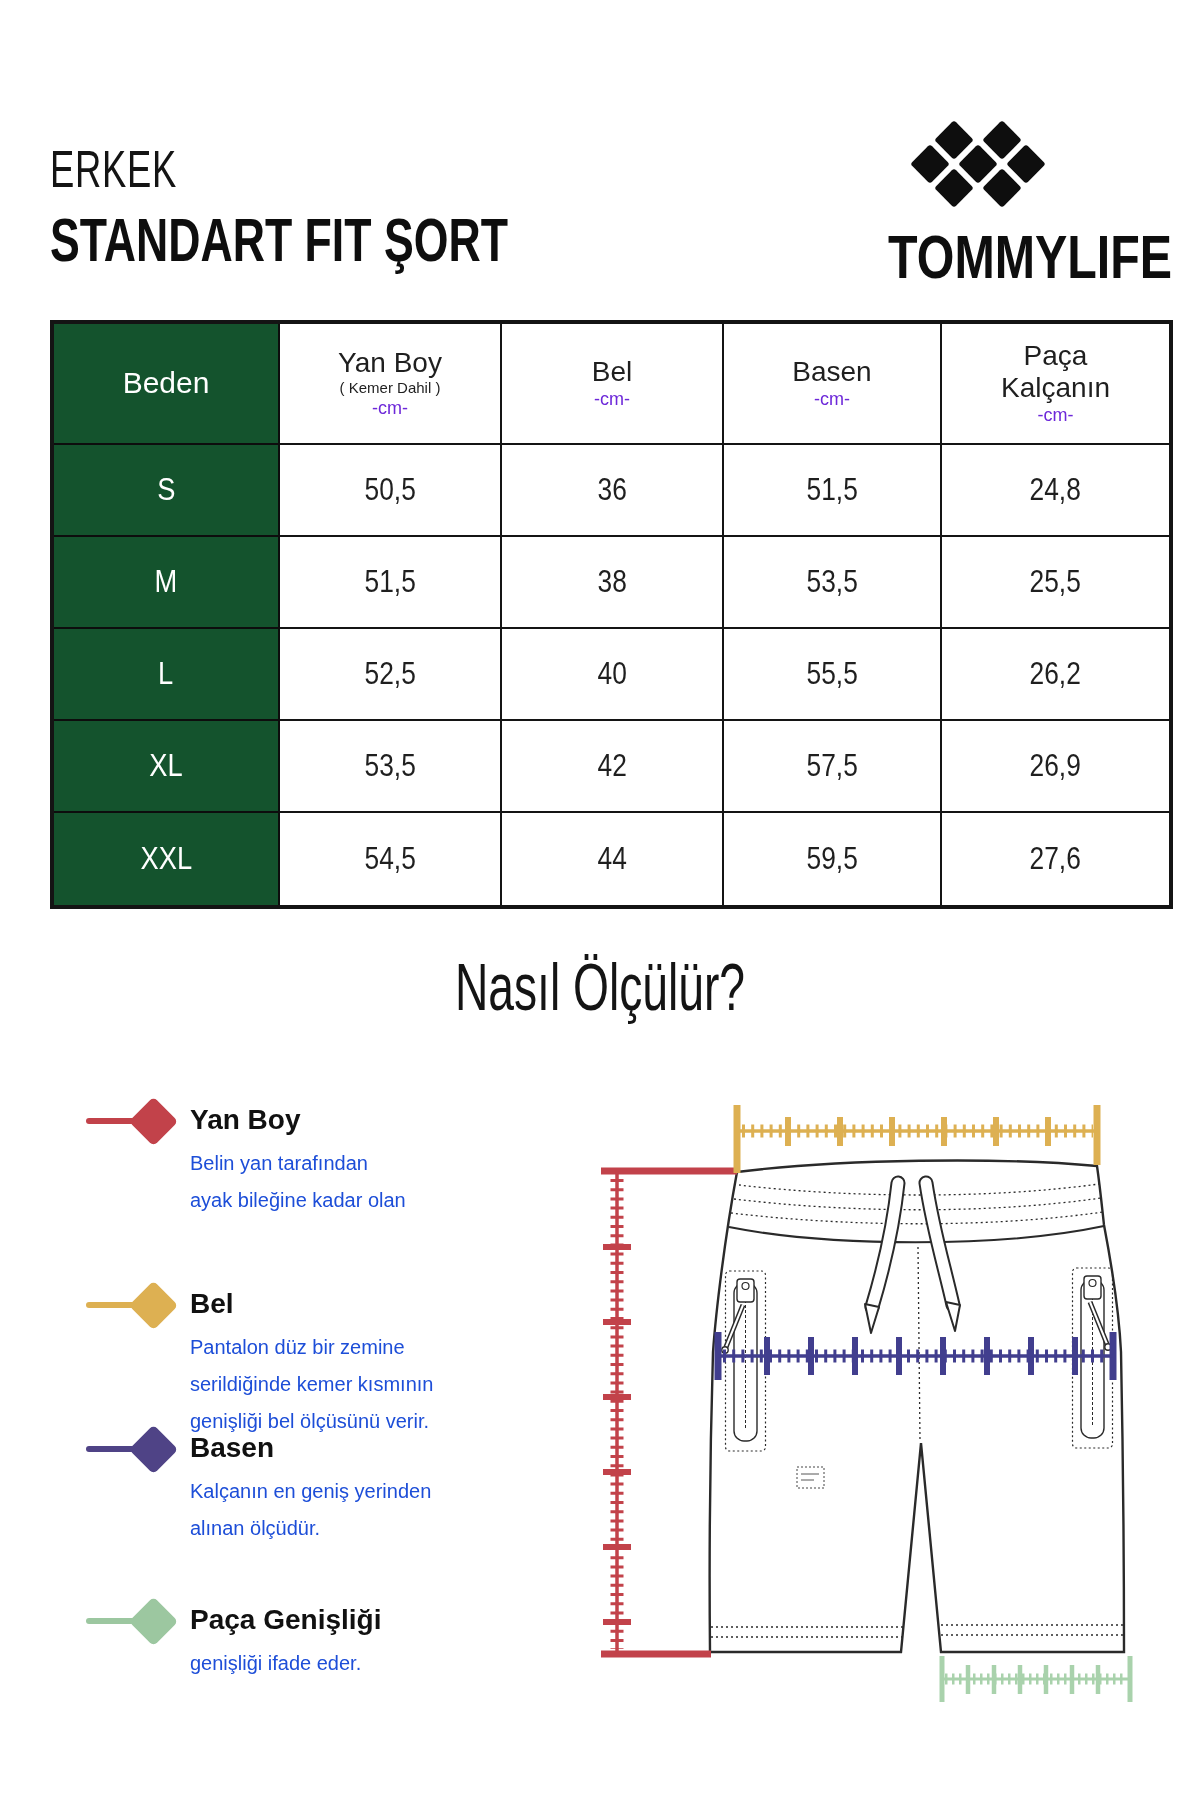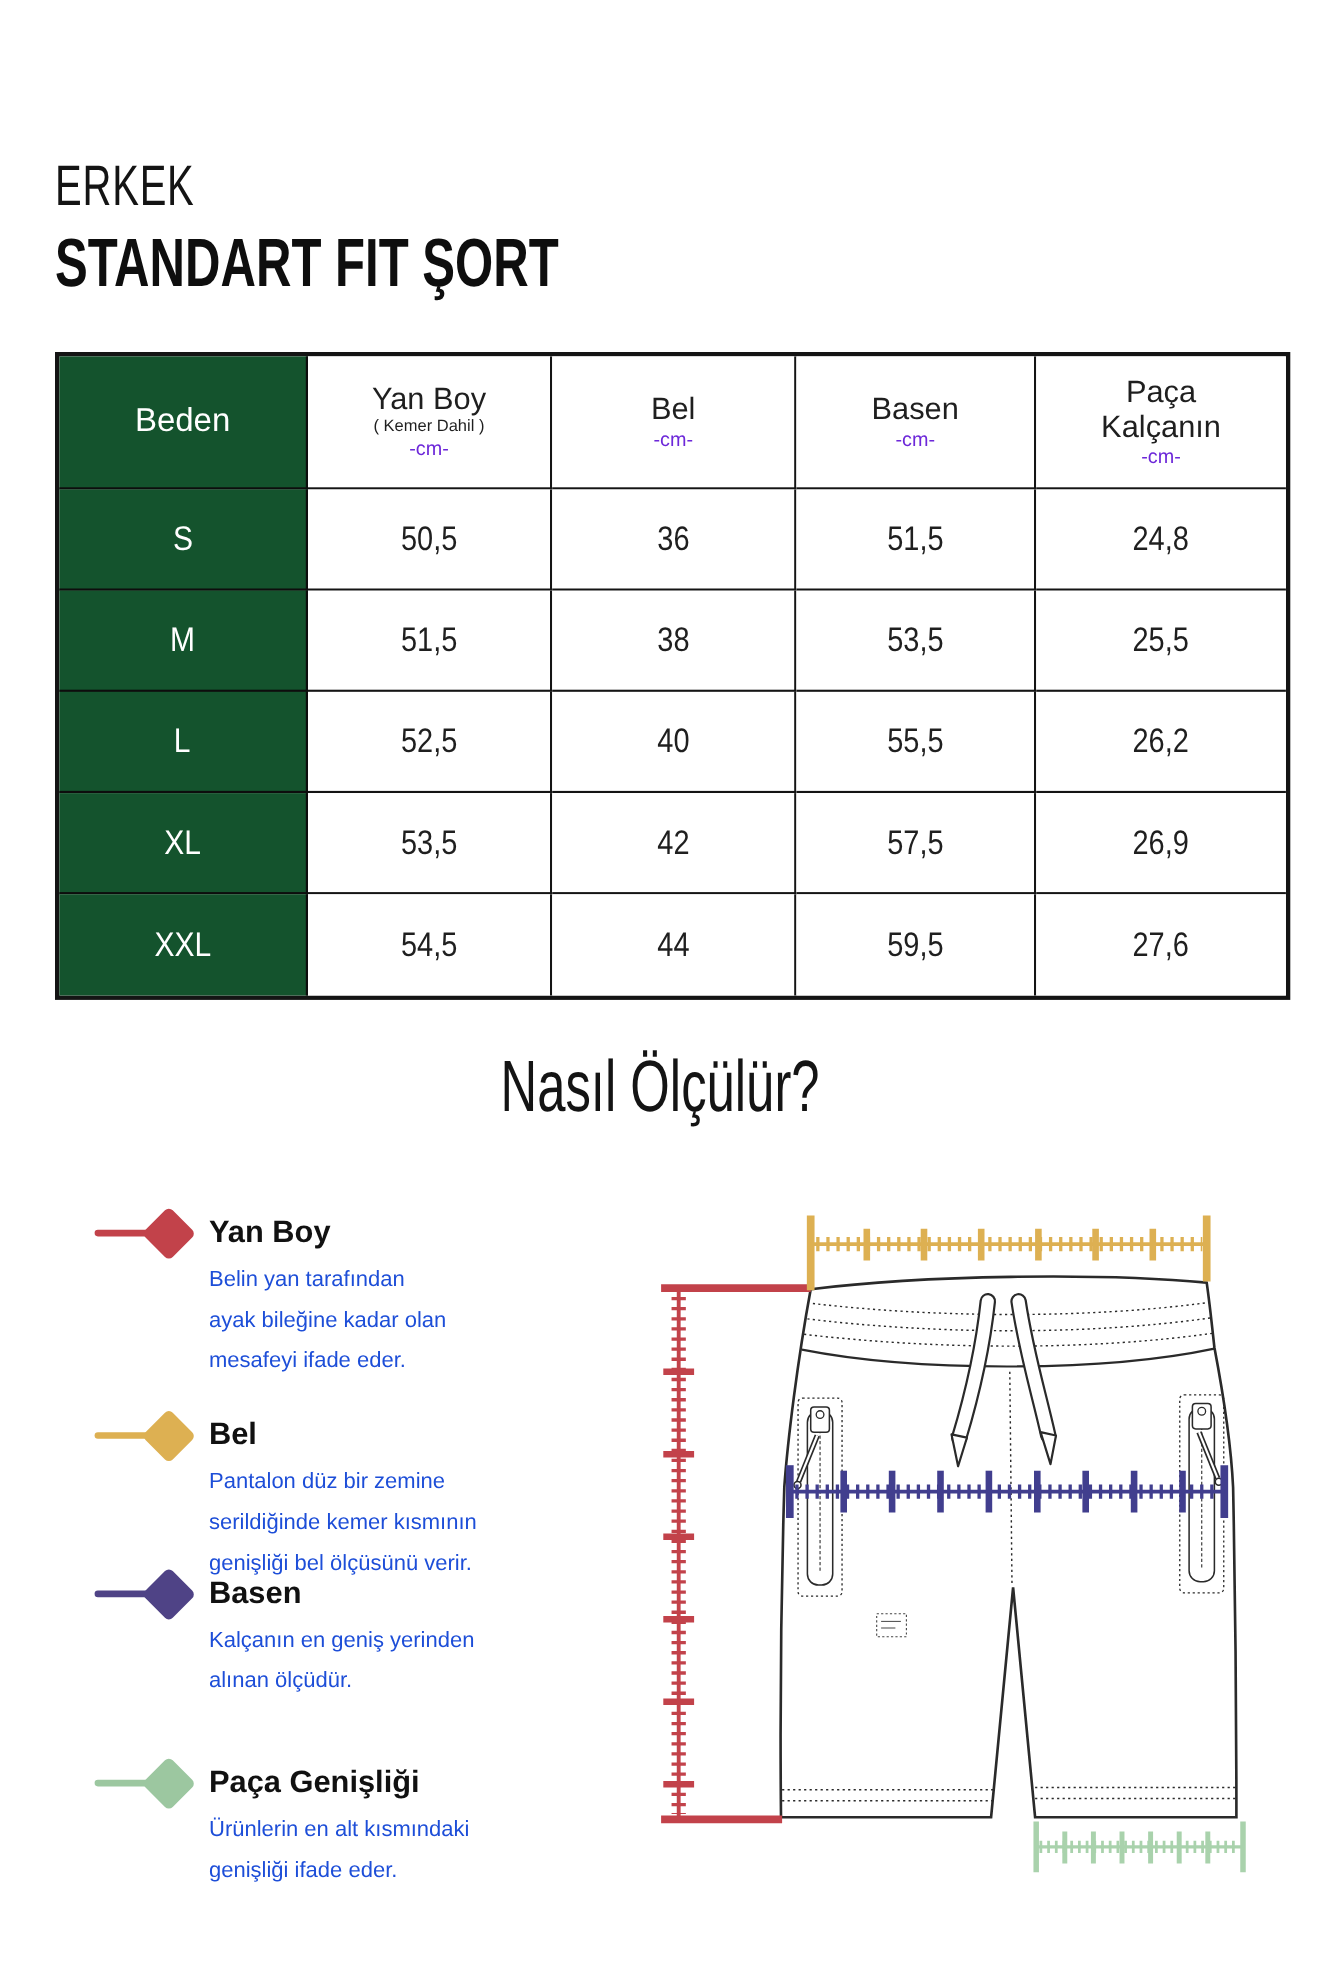--- a/index.html
+++ b/index.html
@@ -68,20 +68,34 @@
 </head>
 <body>
 
 <div class="page">
 
   <div class="title-block">
     <div class="category">ERKEK</div>
     <div class="product">STANDART FIT ŞORT</div>
   </div>
 
+  <div class="brand-block">
+    <svg class="brand-logo" width="220" height="108" viewBox="930 92 220 108" xmlns="http://www.w3.org/2000/svg">
+      <g fill="#0e0e0e">
+        <rect x="-14" y="-14" width="28" height="28" rx="3" transform="translate(985,122) rotate(45)"></rect>
+        <rect x="-14" y="-14" width="28" height="28" rx="3" transform="translate(1033,122) rotate(45)"></rect>
+        <rect x="-14" y="-14" width="28" height="28" rx="3" transform="translate(961,146) rotate(45)"></rect>
+        <rect x="-14" y="-14" width="28" height="28" rx="3" transform="translate(1009,146) rotate(45)"></rect>
+        <rect x="-14" y="-14" width="28" height="28" rx="3" transform="translate(1057,146) rotate(45)"></rect>
+        <rect x="-14" y="-14" width="28" height="28" rx="3" transform="translate(985,170) rotate(45)"></rect>
+        <rect x="-14" y="-14" width="28" height="28" rx="3" transform="translate(1033,170) rotate(45)"></rect>
+      </g>
+    </svg>
+    <div class="brand-name">TOMMYLIFE</div>
+  </div>
 
   <div class="size-table">
     <div class="hrow" style="display:contents">
       <div class="cell col-size">
         <span class="h-title">Beden</span>
       </div>
       <div class="cell">
         <span class="h-title">Yan Boy</span>
         <span class="h-sub">( Kemer Dahil )</span>
         <span class="h-unit">-cm-</span>
@@ -194,21 +208,20 @@
 
   <div class="howto-title">Nasıl Ölçülür?</div>
 
   <div class="legend-item i-yanboy" style="top:1088px">
     <div class="legend-marker" style="top:15px;width:72px"></div>
     <div class="legend-diamond" style="left:136px;top:1px"></div>
     <div class="legend-label">Yan Boy</div>
     <div class="legend-desc" style="top:42px">
       <div>Belin yan tarafından</div>
       <div>ayak bileğine kadar olan</div>
-      <div>mesafeyi ifade eder.</div>
     </div>
   </div>
 
   <div class="legend-item i-bel" style="top:1272px">
     <div class="legend-marker" style="top:15px;width:72px"></div>
     <div class="legend-diamond" style="left:136px;top:1px"></div>
     <div class="legend-label">Bel</div>
     <div class="legend-desc" style="top:42px">
       <div>Pantalon düz bir zemine</div>
       <div>serildiğinde kemer kısmının</div>
@@ -224,21 +237,20 @@
       <div>Kalçanın en geniş yerinden</div>
       <div>alınan ölçüdür.</div>
     </div>
   </div>
 
   <div class="legend-item i-paca" style="top:1588px">
     <div class="legend-marker" style="top:15px;width:72px"></div>
     <div class="legend-diamond" style="left:136px;top:1px"></div>
     <div class="legend-label">Paça Genişliği</div>
     <div class="legend-desc" style="top:42px">
-      <div>Ürünlerin en alt kısmındaki</div>
       <div>genişliği ifade eder.</div>
     </div>
   </div>
 
   <svg class="diagram" width="600" height="680" viewBox="555 1060 600 680" xmlns="http://www.w3.org/2000/svg">
 
     <g>
       <path class="ln" fill="#ffffff" stroke-width="2.4" d="M 737,1157
                C 840,1144 1000,1142 1097,1151
                C 1100,1172 1102,1192 1104,1210

